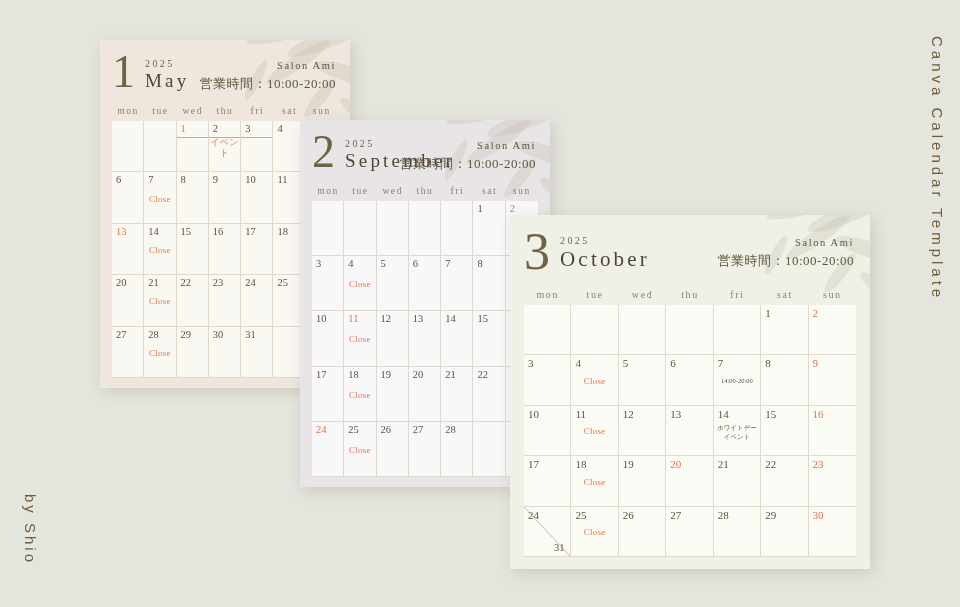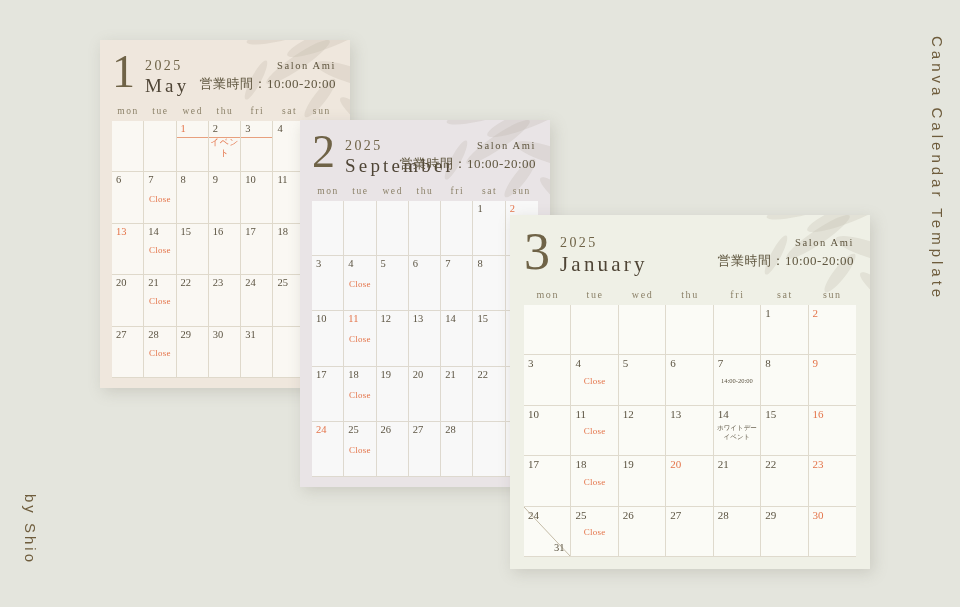--- a/index.html
+++ b/index.html
@@ -45,21 +45,21 @@
   }
   .cal-inner { position: relative; width: 100%; height: 100%; padding: 14px 12px 10px 12px; display: flex; flex-direction: column; }
 
   .cal-head { display: flex; align-items: flex-start; position: relative; height: 46px; flex: 0 0 auto; }
   .month-num {
     font-size: 46px; line-height: .95; color: #6f6347;
     font-family: "Liberation Serif", serif; font-weight: 400;
     margin-right: 10px; margin-top: -4px;
   }
   .month-block { padding-top: 4px; }
-  .year { font-size: 14px; letter-spacing: 2.4px; color: #6f6347; }
+  .year { font-size: 10px; letter-spacing: 2.4px; color: #6f6347; }
   .month-name { font-size: 19px; letter-spacing: 3.2px; color: #4f4536; margin-top: 1px; }
   .salon { position: absolute; right: 2px; top: 6px; text-align: right; color: #5f563f; }
   .salon .shop { font-size: 10.5px; letter-spacing: 1.6px; }
   .salon .hours { font-size: 13px; letter-spacing: .5px; margin-top: 4px; }
 
   .dow-row { display: grid; grid-template-columns: repeat(7, 1fr); flex: 0 0 auto; margin-top: 6px; }
   .dow {
     text-align: center; font-size: 9.5px; letter-spacing: 1.6px;
     color: #8b8168; padding-bottom: 5px;
   }
@@ -421,21 +421,21 @@
           <ellipse cx="140" cy="78" rx="24" ry="6" transform="rotate(-52 140 78)"></ellipse>
           <ellipse cx="76" cy="60" rx="22" ry="5" transform="rotate(-62 76 60)"></ellipse>
           <ellipse cx="196" cy="36" rx="26" ry="6" transform="rotate(-8 196 36)"></ellipse>
         </g>
       </svg>
       <div class="cal-inner">
         <div class="cal-head">
           <div class="month-num">3</div>
           <div class="month-block">
             <div class="year">2025</div>
-            <div class="month-name">January</div>
+            <div class="month-name">October</div>
           </div>
           <div class="salon">
             <div class="shop">Salon Ami</div>
             <div class="hours">営業時間：10:00-20:00</div>
           </div>
         </div>
         <div class="dow-row">
           <div class="dow">mon</div>
           <div class="dow">tue</div>
           <div class="dow">wed</div>

